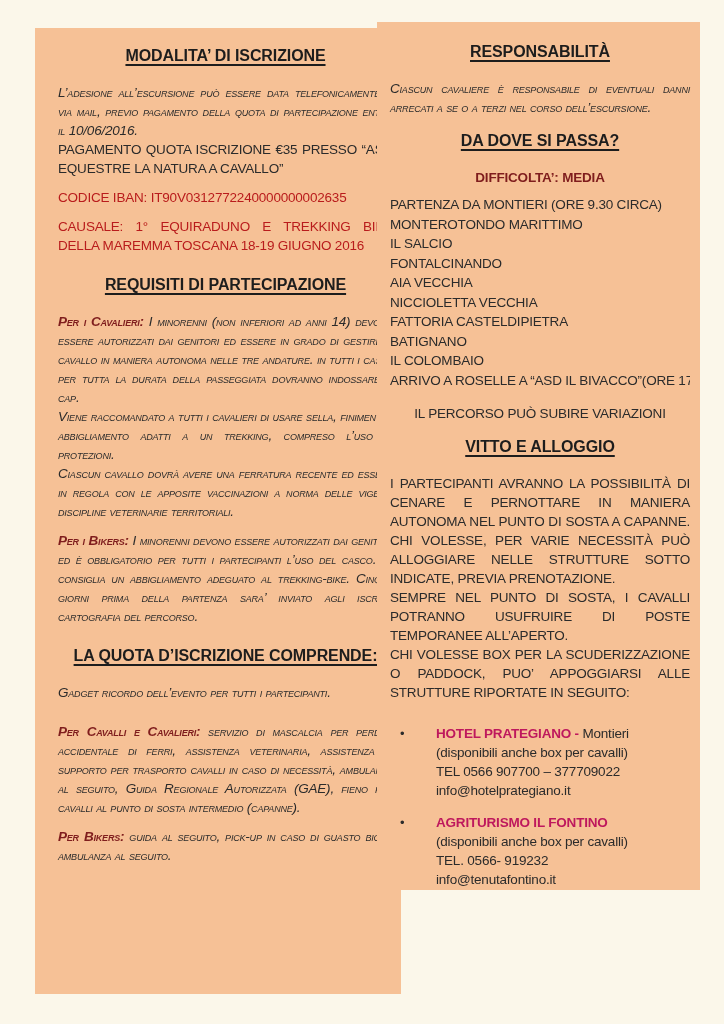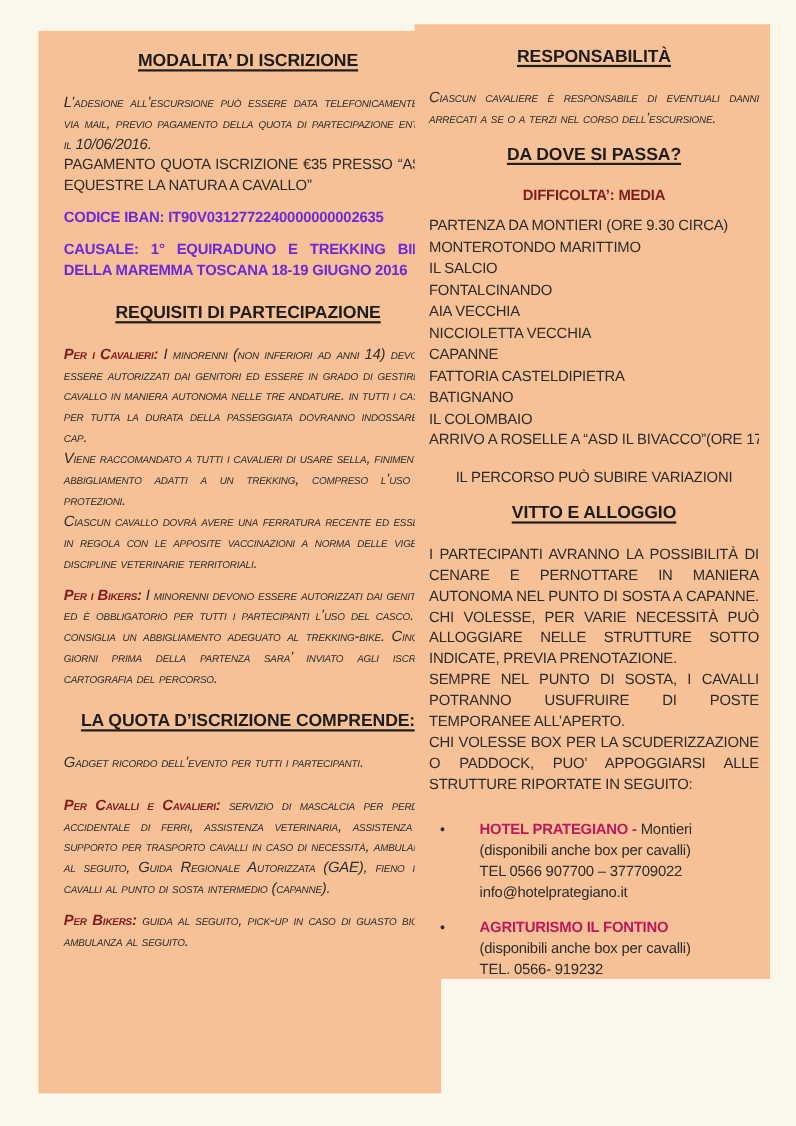--- a/index.html
+++ b/index.html
@@ -22,21 +22,21 @@
   .panel-left{left:35px;top:28px;width:366px;height:966px;padding:12px 8px 0 23px;}
   .panel-right{left:377px;top:22px;width:323px;height:868px;padding:14px 10px 0 13px;}
   h2.title{
     font-size:16px;font-weight:700;text-align:center;
     text-decoration:underline;text-decoration-thickness:2px;text-underline-offset:3px;
     margin:6px 0 18px;letter-spacing:-0.1px;color:#1d1d1d;
   }
   p{margin:0 0 10px;}
   .just{text-align:justify;}
   .sc{font-variant:small-caps;font-style:italic;}
-  .bold{font-weight:700;color:#6d28d9;}
+  .bold{font-weight:400;color:#b91c1c;}
   .lead{font-weight:700;font-variant:small-caps;color:#7f1d1d;margin-top:16px;}
   .nogap{margin-bottom:0;}
   .gap-lg{margin-bottom:20px;}
   .mt-lg{margin-top:20px;}
   .center{text-align:center;}
   .route-line{white-space:nowrap;overflow:hidden;line-height:19.5px;}
   .route-list{margin:4px 0 8px;}
   .subhead{font-weight:700;text-align:center;margin:0 0 8px;color:#7f1d1d;}
   .spacer-line{margin:6px 0 14px;}
   .acc-list{margin-top:22px;}
@@ -82,21 +82,20 @@
 
   <p class="subhead">DIFFICOLTA’: MEDIA</p>
 
   <div class="route-list">
     <div class="route-line">PARTENZA DA MONTIERI (ORE 9.30 CIRCA)</div>
     <div class="route-line">MONTEROTONDO MARITTIMO</div>
     <div class="route-line">IL SALCIO</div>
     <div class="route-line">FONTALCINANDO</div>
     <div class="route-line">AIA VECCHIA</div>
     <div class="route-line">NICCIOLETTA VECCHIA</div>
-    <div class="route-line">CAPANNE</div>
     <div class="route-line">FATTORIA CASTELDIPIETRA</div>
     <div class="route-line">BATIGNANO</div>
     <div class="route-line">IL COLOMBAIO</div>
     <div class="route-line">ARRIVO A ROSELLE  A “ASD IL BIVACCO”(ORE 17 CIRCA)</div>
   </div>
 
   <p class="center" style="margin:14px 0 14px;">IL PERCORSO PUÒ SUBIRE VARIAZIONI</p>
 
   <h2 class="title">VITTO E ALLOGGIO</h2>
 

